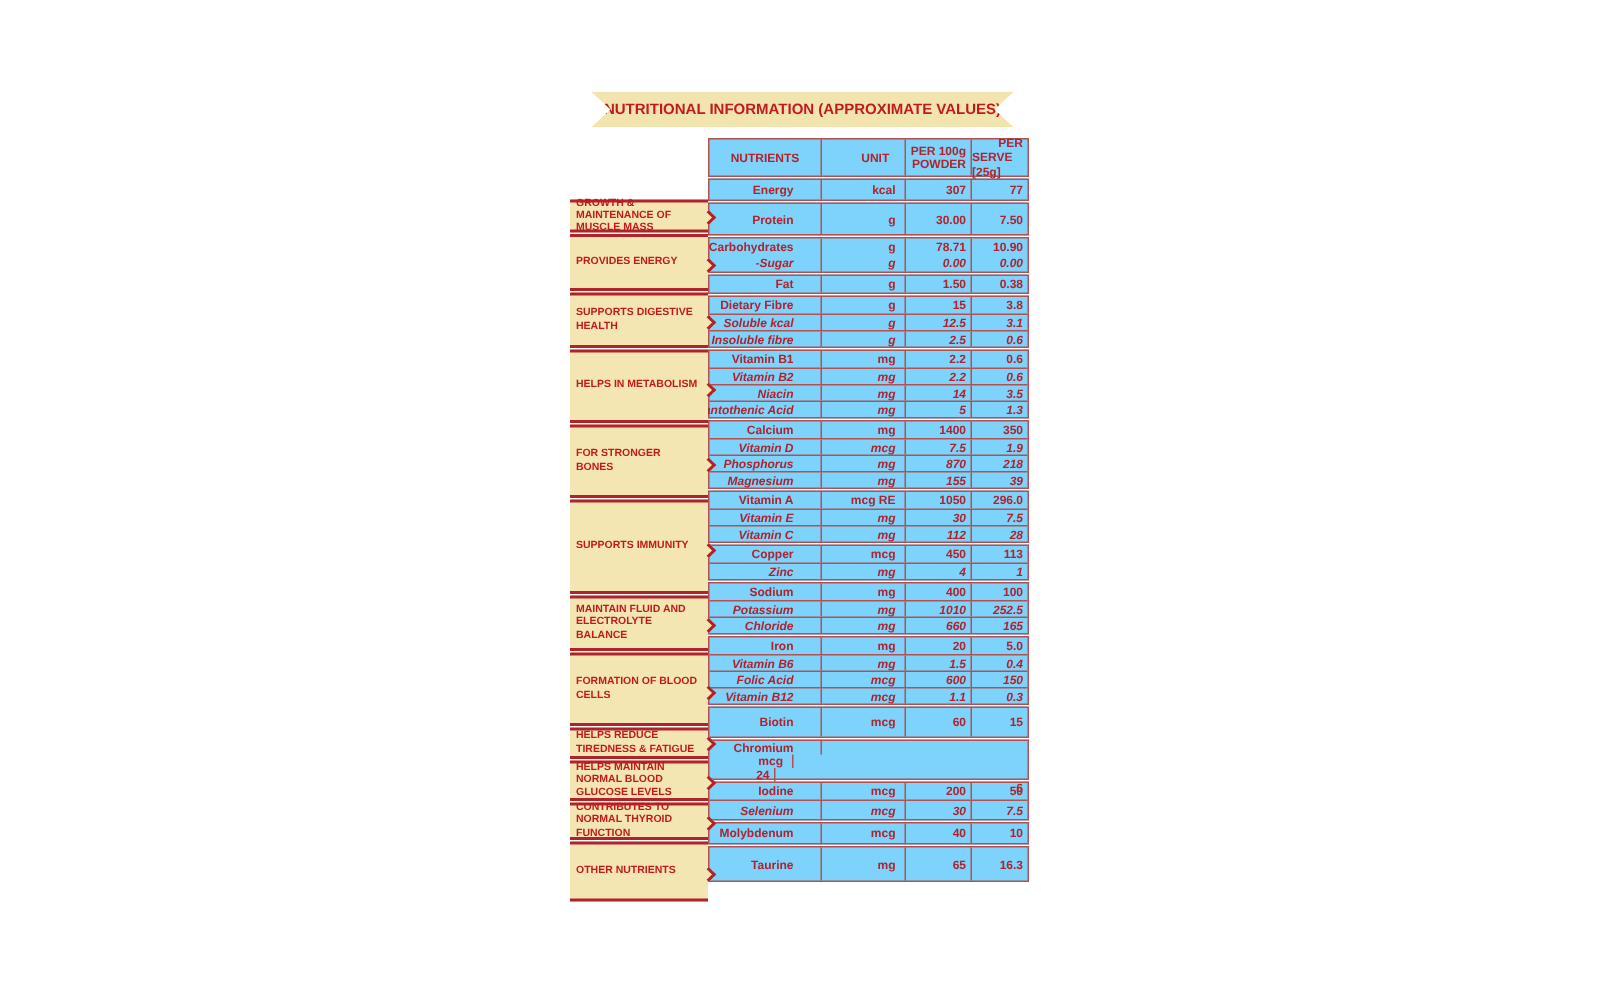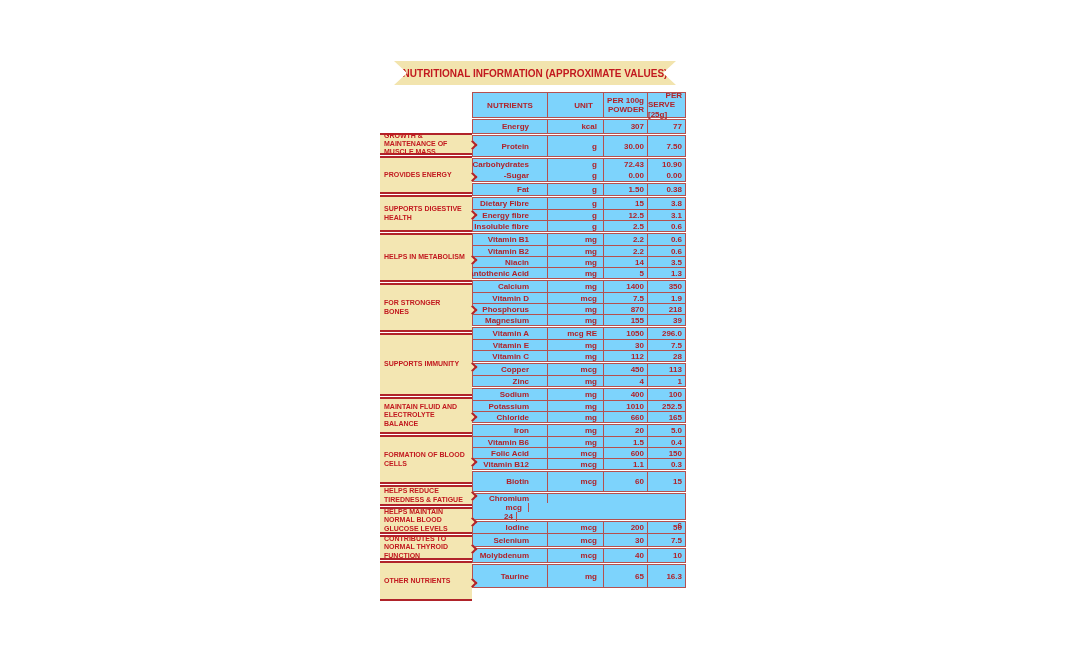--- a/index.html
+++ b/index.html
@@ -35,21 +35,21 @@
     transform:translateY(-50%) rotate(45deg);
   }
   .cat-t {
     font-size:7px; line-height:1.18; font-weight:700; color:#c2191f;
     text-transform:uppercase;
   }
   
   .tbl { position:absolute; left:92px; top:0; width:214px; z-index:1; }
   .box { border:1px solid #b5504f; margin-bottom:1px; background:#7dd3fc; }
   .row { display:flex; }
-  .row + .row { border-top:1px solid #b5504f; }
+  .row + .row { border-top:1px solid #b5504f;font-style:italic; }
   .box.nosep .row + .row { border-top:none; }
   .c { display:flex; align-items:center; color:#b0232a; font-size:8px; font-weight:700; }
   .c1 { width:75px; border-right:1px solid #b5504f; justify-content:flex-end; padding-right:18px; white-space:nowrap; }
   .c2 { width:40px; border-right:1px solid #b5504f; justify-content:flex-end; padding-right:6px; white-space:nowrap;margin-left:16px; }
   .c3 { width:44px; border-right:1px solid #b5504f; justify-content:flex-end; padding-right:3px; }
   .c4 { flex:1; justify-content:flex-end; padding-right:3px; }
   .r    { height:11px; }
   .r13  { height:13px; }
   .r20  { height:20px; }
   .r19  { height:19px; }
@@ -143,21 +143,21 @@
           <div class="c c2">g</div>
           <div class="c c3">30.00</div>
           <div class="c c4">7.50</div>
         </div>
       </div>
 
       <div class="box nosep">
         <div class="row r">
           <div class="c c1">Carbohydrates</div>
           <div class="c c2">g</div>
-          <div class="c c3">72.43</div>
+          <div class="c c3">78.71</div>
           <div class="c c4">10.90</div>
         </div>
         <div class="row r">
           <div class="c c1">-Sugar</div>
           <div class="c c2">g</div>
           <div class="c c3">0.00</div>
           <div class="c c4">0.00</div>
         </div>
       </div>
 
@@ -171,21 +171,21 @@
       </div>
 
       <div class="box">
         <div class="row r">
           <div class="c c1">Dietary Fibre</div>
           <div class="c c2">g</div>
           <div class="c c3">15</div>
           <div class="c c4">3.8</div>
         </div>
         <div class="row r">
-          <div class="c c1">Energy fibre</div>
+          <div class="c c1">Soluble kcal</div>
           <div class="c c2">g</div>
           <div class="c c3">12.5</div>
           <div class="c c4">3.1</div>
         </div>
         <div class="row r">
           <div class="c c1">Insoluble fibre</div>
           <div class="c c2">g</div>
           <div class="c c3">2.5</div>
           <div class="c c4">0.6</div>
         </div>

